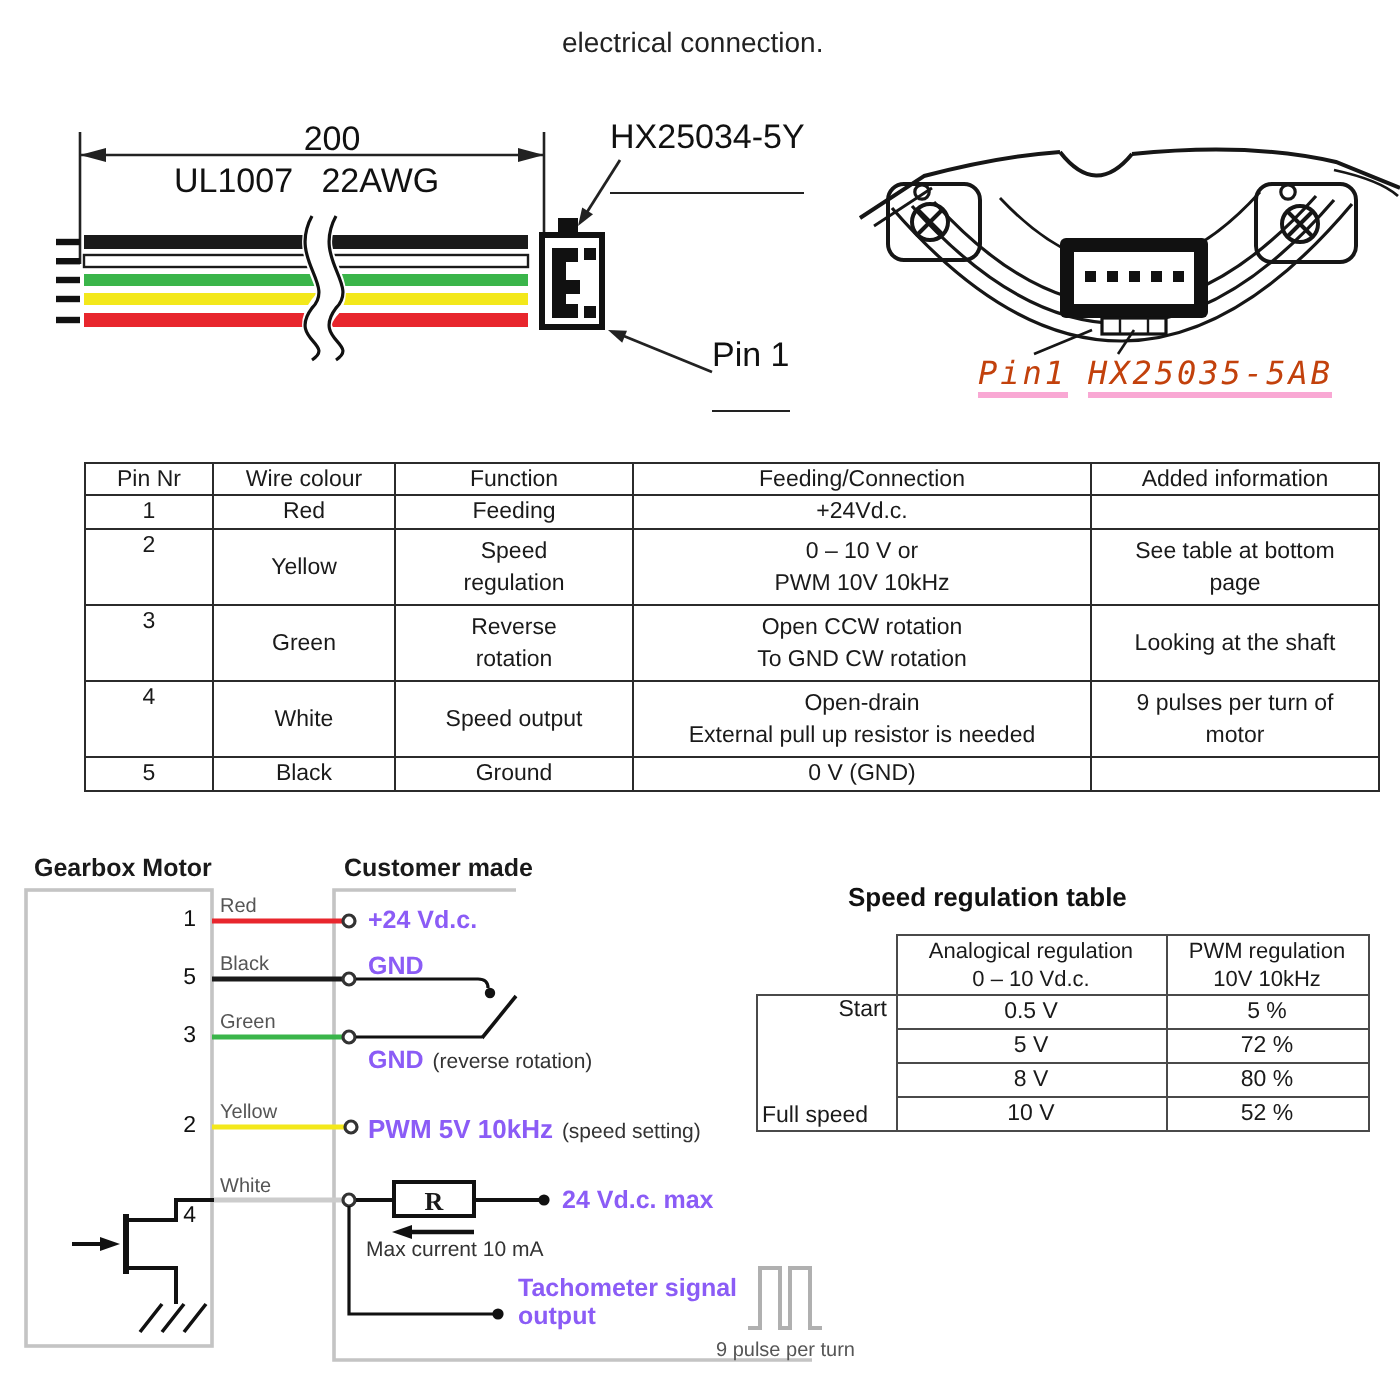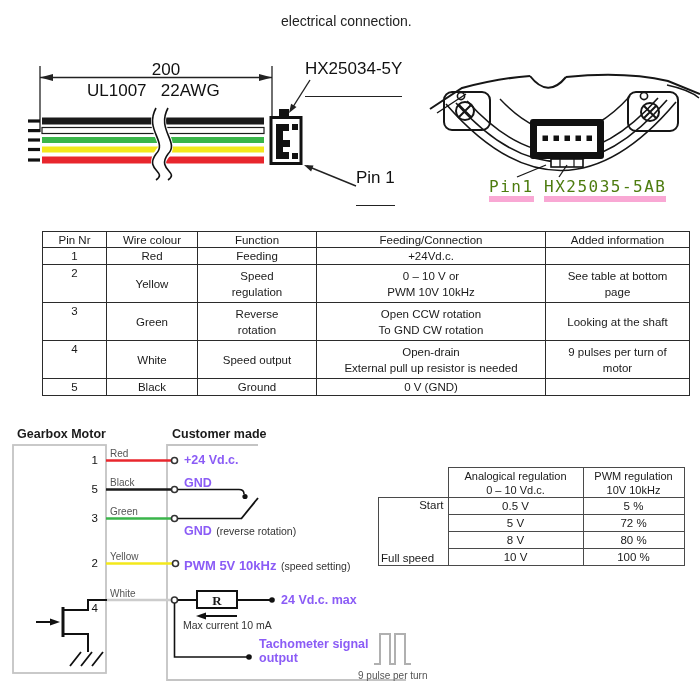--- a/index.html
+++ b/index.html
@@ -4,21 +4,21 @@
 <style>
   html,body{margin:0;padding:0;background:#fff;}
   .page{position:relative;width:700px;height:700px;background:#ffffff;overflow:hidden;
         font-family:"Liberation Sans",sans-serif;color:#1a1a1a;}
   .abs{position:absolute;}
   svg.layer{position:absolute;left:0;top:0;pointer-events:none;}
   .title{font-size:14px;color:#222;}
   .dimtext{font-size:17px;color:#111;}
   .callout{font-size:17px;color:#111;border-bottom:1.6px solid #222;line-height:1.05;padding-bottom:18px;}
   .techlabel{font-family:"DejaVu Sans Mono",monospace;font-size:16px;letter-spacing:1.5px;
-             color:#4d7c0f;border-bottom:6px solid #f9a8d4;line-height:1.1;}
+             color:#c2410c;border-bottom:3px solid #f9a8d4;line-height:1.1;font-style:italic;}
   
   table.pin-table{position:absolute;left:42px;top:231px;border-collapse:collapse;table-layout:fixed;}
   table.pin-table td{border:1px solid #2b2b2b;text-align:center;vertical-align:middle;
                      font-size:11.5px;padding:0 2px;overflow:hidden;}
   table.pin-table .ln{line-height:16px;height:auto;}
   tr.r-s td{height:15px;}
   tr.r-d td{height:37px;}
   
   table.spd-table{position:absolute;left:378px;top:467px;border-collapse:collapse;table-layout:fixed;}
   table.spd-table td{border:1px solid #4a4a4a;text-align:center;vertical-align:middle;
@@ -287,20 +287,21 @@
     <span class="sch-bold" style="font-size:13px;">PWM 5V 10kHz</span>
     <span class="sch-note">(speed setting)</span>
   </div>
   <div class="abs rlabel" style="left:197px;top:593px;width:40px;">R</div>
   <div class="abs sch-bold" style="left:281px;top:593px;">24 Vd.c. max</div>
   <div class="abs sch-note" style="left:183px;top:619px;">Max current 10 mA</div>
   <div class="abs sch-bold" style="left:259px;top:637px;">Tachometer signal</div>
   <div class="abs sch-bold" style="left:259px;top:651px;">output</div>
   <div class="abs wname" style="left:358px;top:670px;">9 pulse per turn</div>
 
+  <div class="abs spd-title" style="left:424px;top:441px;">Speed regulation table</div>
   <table class="spd-table">
     <tbody>
         <tr class="sh">
       <td class="blank" style="width:65px;"></td>
       <td style="width:130px;">
         <div class="hl">Analogical regulation</div>
         <div class="hl">0 – 10 Vd.c.</div>
       </td>
       <td style="width:96px;">
         <div class="hl">PWM regulation</div>
@@ -318,18 +319,18 @@
     <tr class="sd">
       <td>5 V</td>
       <td>72 %</td>
     </tr>
     <tr class="sd">
       <td>8 V</td>
       <td>80 %</td>
     </tr>
     <tr class="sd">
       <td>10 V</td>
-      <td>100 %</td>
+      <td>52 %</td>
     </tr>
   </tbody>
     </table>
 
 </div>
 
 </body></html>

